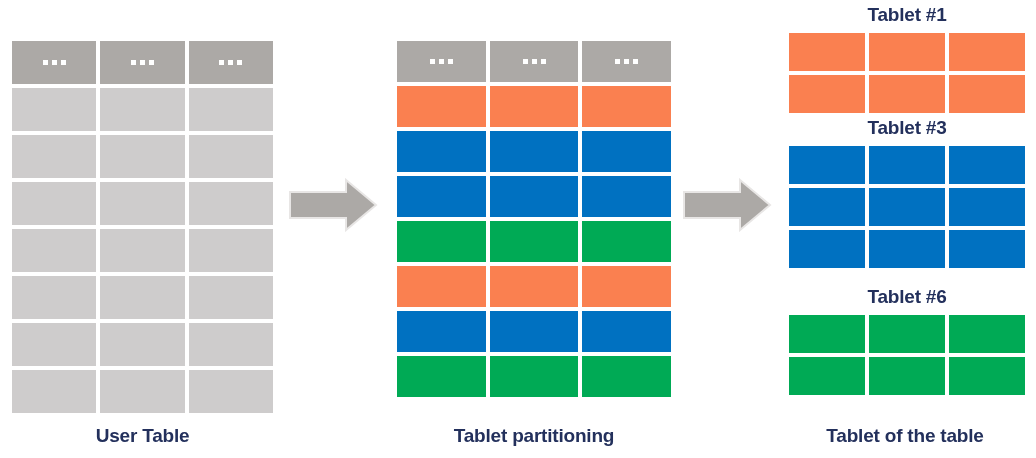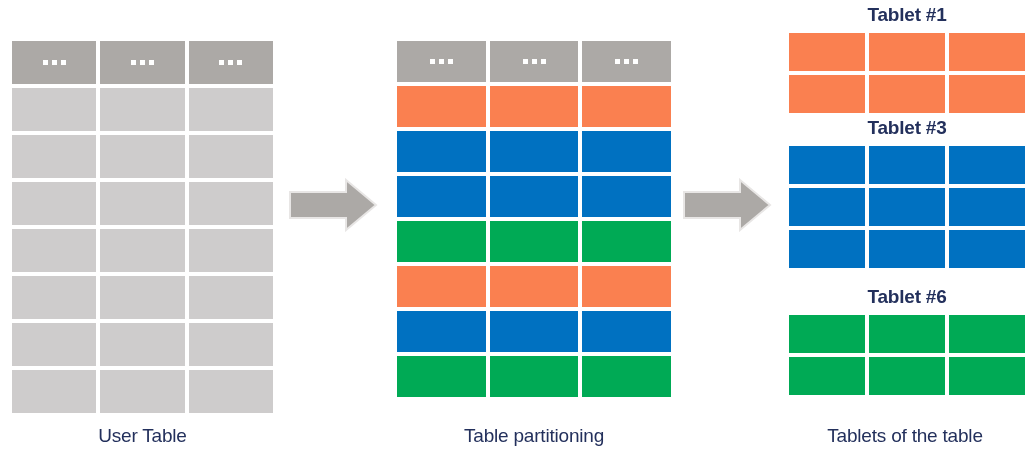--- a/index.html
+++ b/index.html
@@ -122,21 +122,21 @@
     height: 54px;
   }
   #arrow-1 { left: 288px; top: 178px; }
   #arrow-2 { left: 682px; top: 178px; }
 
   
   .caption {
     position: absolute;
     color: #23305C;
     font-size: 19px;
-    font-weight: normal;
+    font-weight: bold;
     letter-spacing: -0.2px;
     white-space: nowrap;
     text-align: center;
   }
   #caption-user    { left: 12px;  top: 425px; width: 261px; }
   #caption-part    { left: 397px; top: 425px; width: 274px; }
   #caption-tablets { left: 780px; top: 425px; width: 250px; }
 </style>
 </head>
 <body style="background: rgb(255, 255, 255);">
@@ -324,16 +324,16 @@
         </div>
         <div class="row">
           <div class="cell" style="background: rgb(0, 170, 85);"></div>
           <div class="cell" style="background: rgb(0, 170, 85);"></div>
           <div class="cell" style="background: rgb(0, 170, 85);"></div>
         </div>
       </div>
   </div>
 
   <div class="caption" id="caption-user">User Table</div>
-  <div class="caption" id="caption-part">Table partitioning</div>
-  <div class="caption" id="caption-tablets">Tablets of the table</div>
+  <div class="caption" id="caption-part">Tablet partitioning</div>
+  <div class="caption" id="caption-tablets">Tablet of the table</div>
 
 </div>
 
 </body></html>

